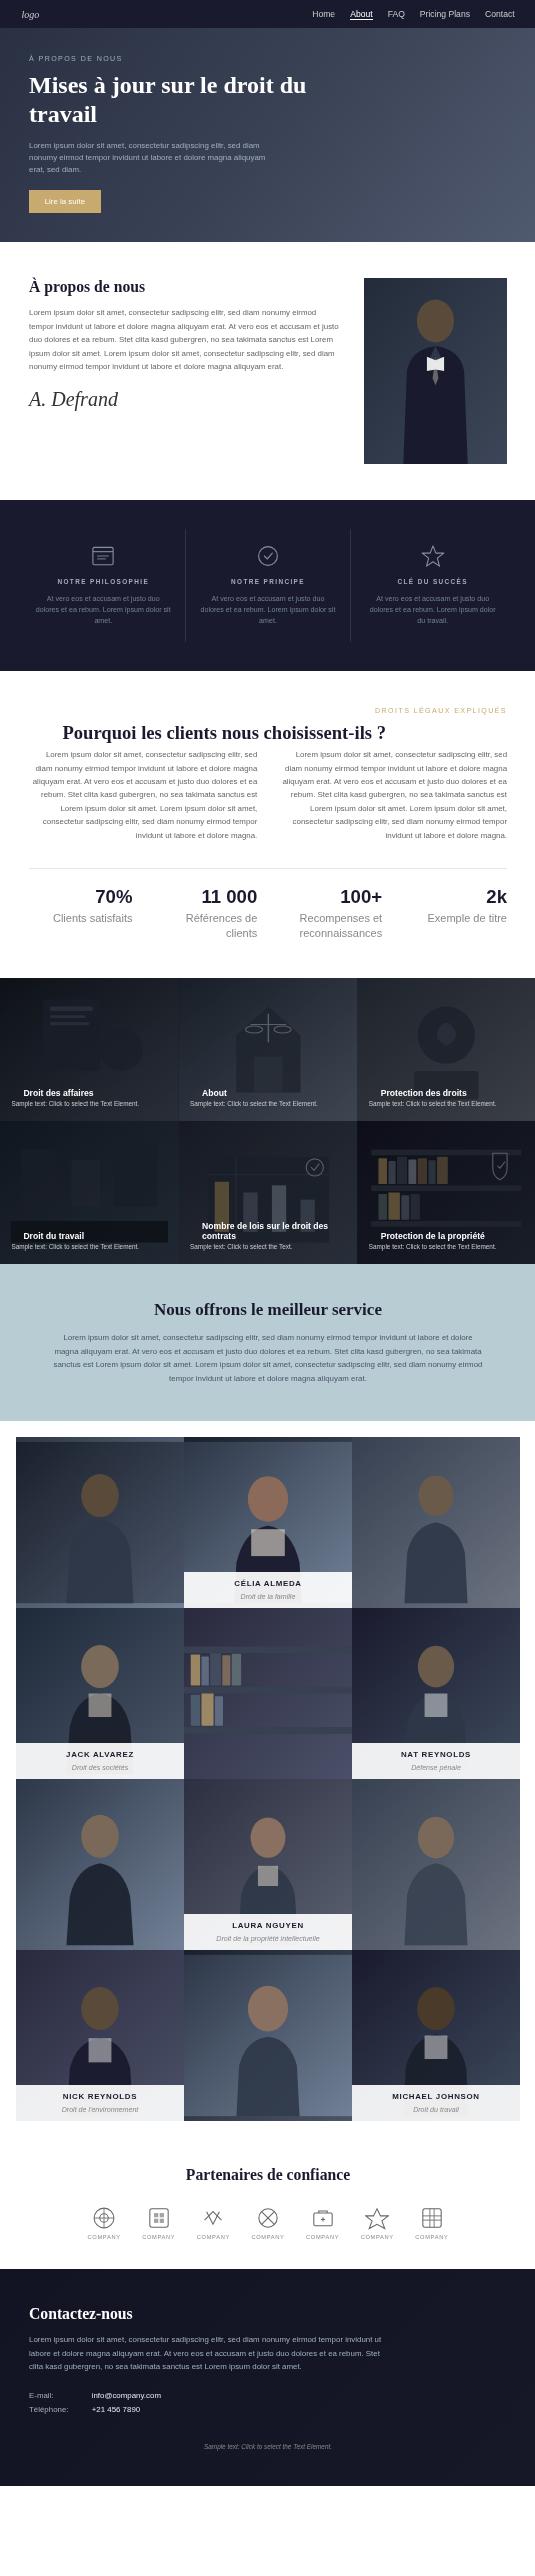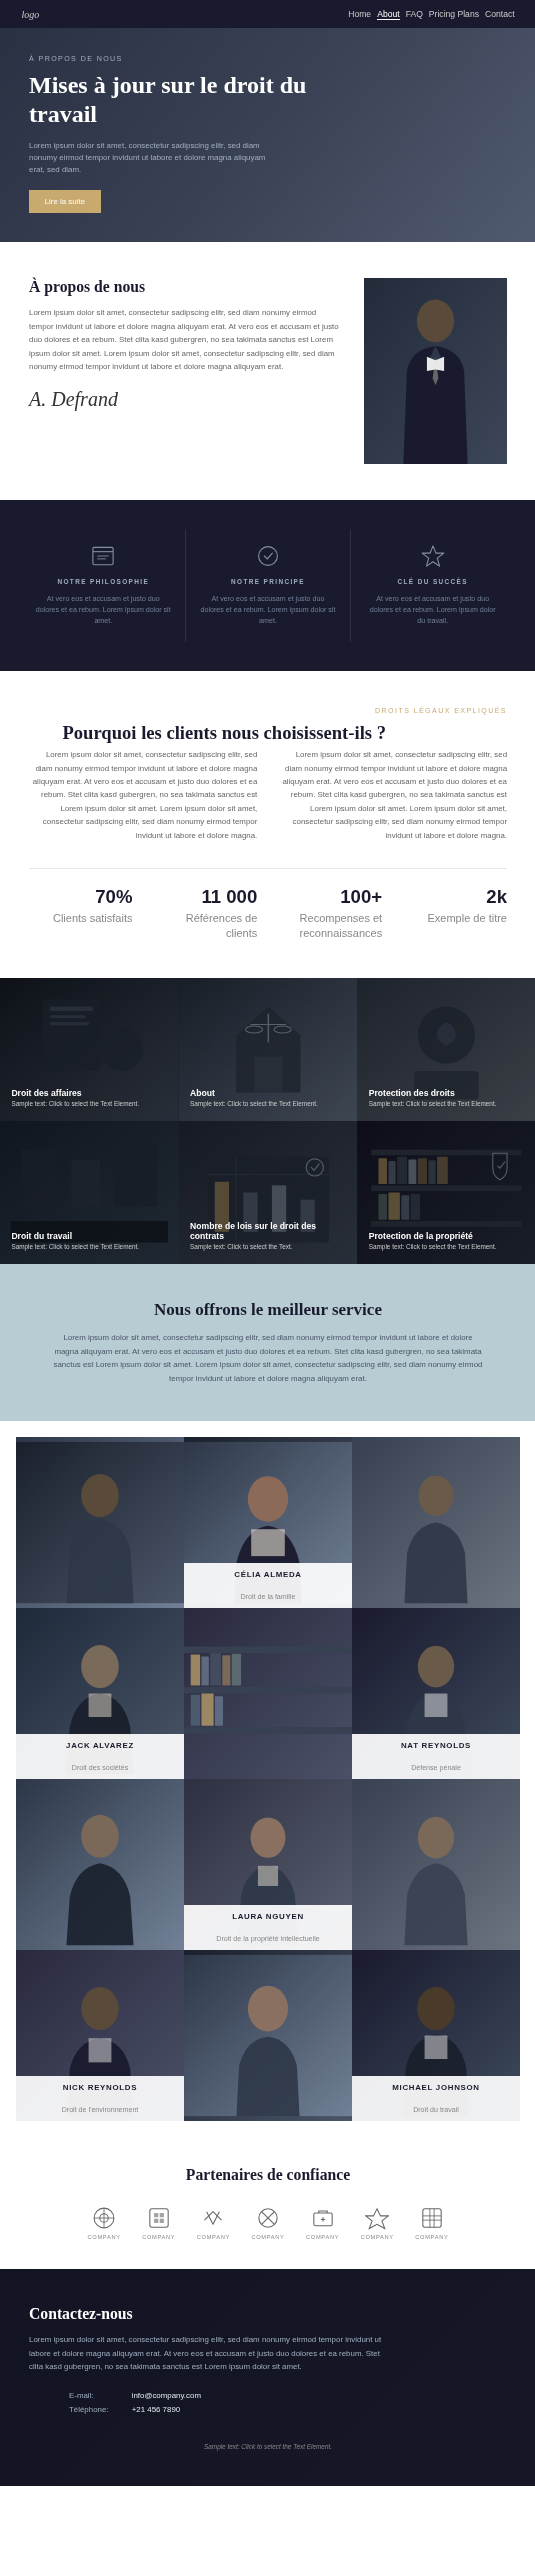--- a/index.html
+++ b/index.html
@@ -9,21 +9,21 @@
     nav {
       background: #1a1a2e;
       display: flex;
       align-items: center;
       justify-content: space-between;
       padding: 8.6px 21.4px;
       position: relative;
       z-index: 10;
     }
     .nav-logo { color: #ccc; font-size: 10px; font-style: italic; }
-    .nav-links { display: flex; gap: 6px; }
+    .nav-links { display: flex; gap: 15px; }
     .nav-links a { color: #ccc; text-decoration: none; font-size: 8.6px; font-family: Arial, sans-serif; }
     .nav-links a.active { color: #fff; border-bottom: 0.7px solid #fff; }
 
     
     .hero {
       position: relative;
       height: 214px;
       background: linear-gradient(rgba(20,20,40,0.7), rgba(20,20,40,0.8)), #4a5568;
       display: flex;
       flex-direction: column;
@@ -228,20 +228,21 @@
       flex-direction: column;
       justify-content: flex-end;
       padding: 11.4px;
     }
     .service-title {
       color: #fff;
       font-size: 8.6px;
       font-weight: bold;
       margin-bottom: 2.9px;
       font-family: Arial, sans-serif;
+      margin-left: 12px;
     }
     .service-sample {
       color: #ccc;
       font-size: 6.4px;
       font-family: Arial, sans-serif;
       line-height: 1.4;
     }
 
     
     .best-service {
@@ -292,21 +293,22 @@
       font-weight: bold;
       color: #1a1a2e;
       letter-spacing: 0.7px;
       text-transform: uppercase;
       font-family: Arial, sans-serif;
     }
     .team-role {
       font-size: 7.1px;
       color: #888;
       font-family: Arial, sans-serif;
-      margin-top: 14px;
+      margin-top: 5px;
+      font-style: italic;
     }
 
     
     .partners-section {
       padding: 29px 29px;
       background: #fff;
       text-align: center;
     }
     .partners-section h2 {
       font-size: 15.7px;
@@ -363,21 +365,20 @@
       font-family: Arial, sans-serif;
       max-width: 357px;
       margin-bottom: 17px;
     }
     .contact-info { margin-top: 7.1px; }
     .contact-row {
       display: flex;
       gap: 5.7px;
       margin-bottom: 5.7px;
       align-items: flex-start;
-      margin-left: 40px;
     }
     .contact-label {
       color: #a0aec0;
       font-size: 7.9px;
       font-family: Arial, sans-serif;
       min-width: 57px;
     }
     .contact-value {
       color: #e2e8f0;
       font-size: 7.9px;

